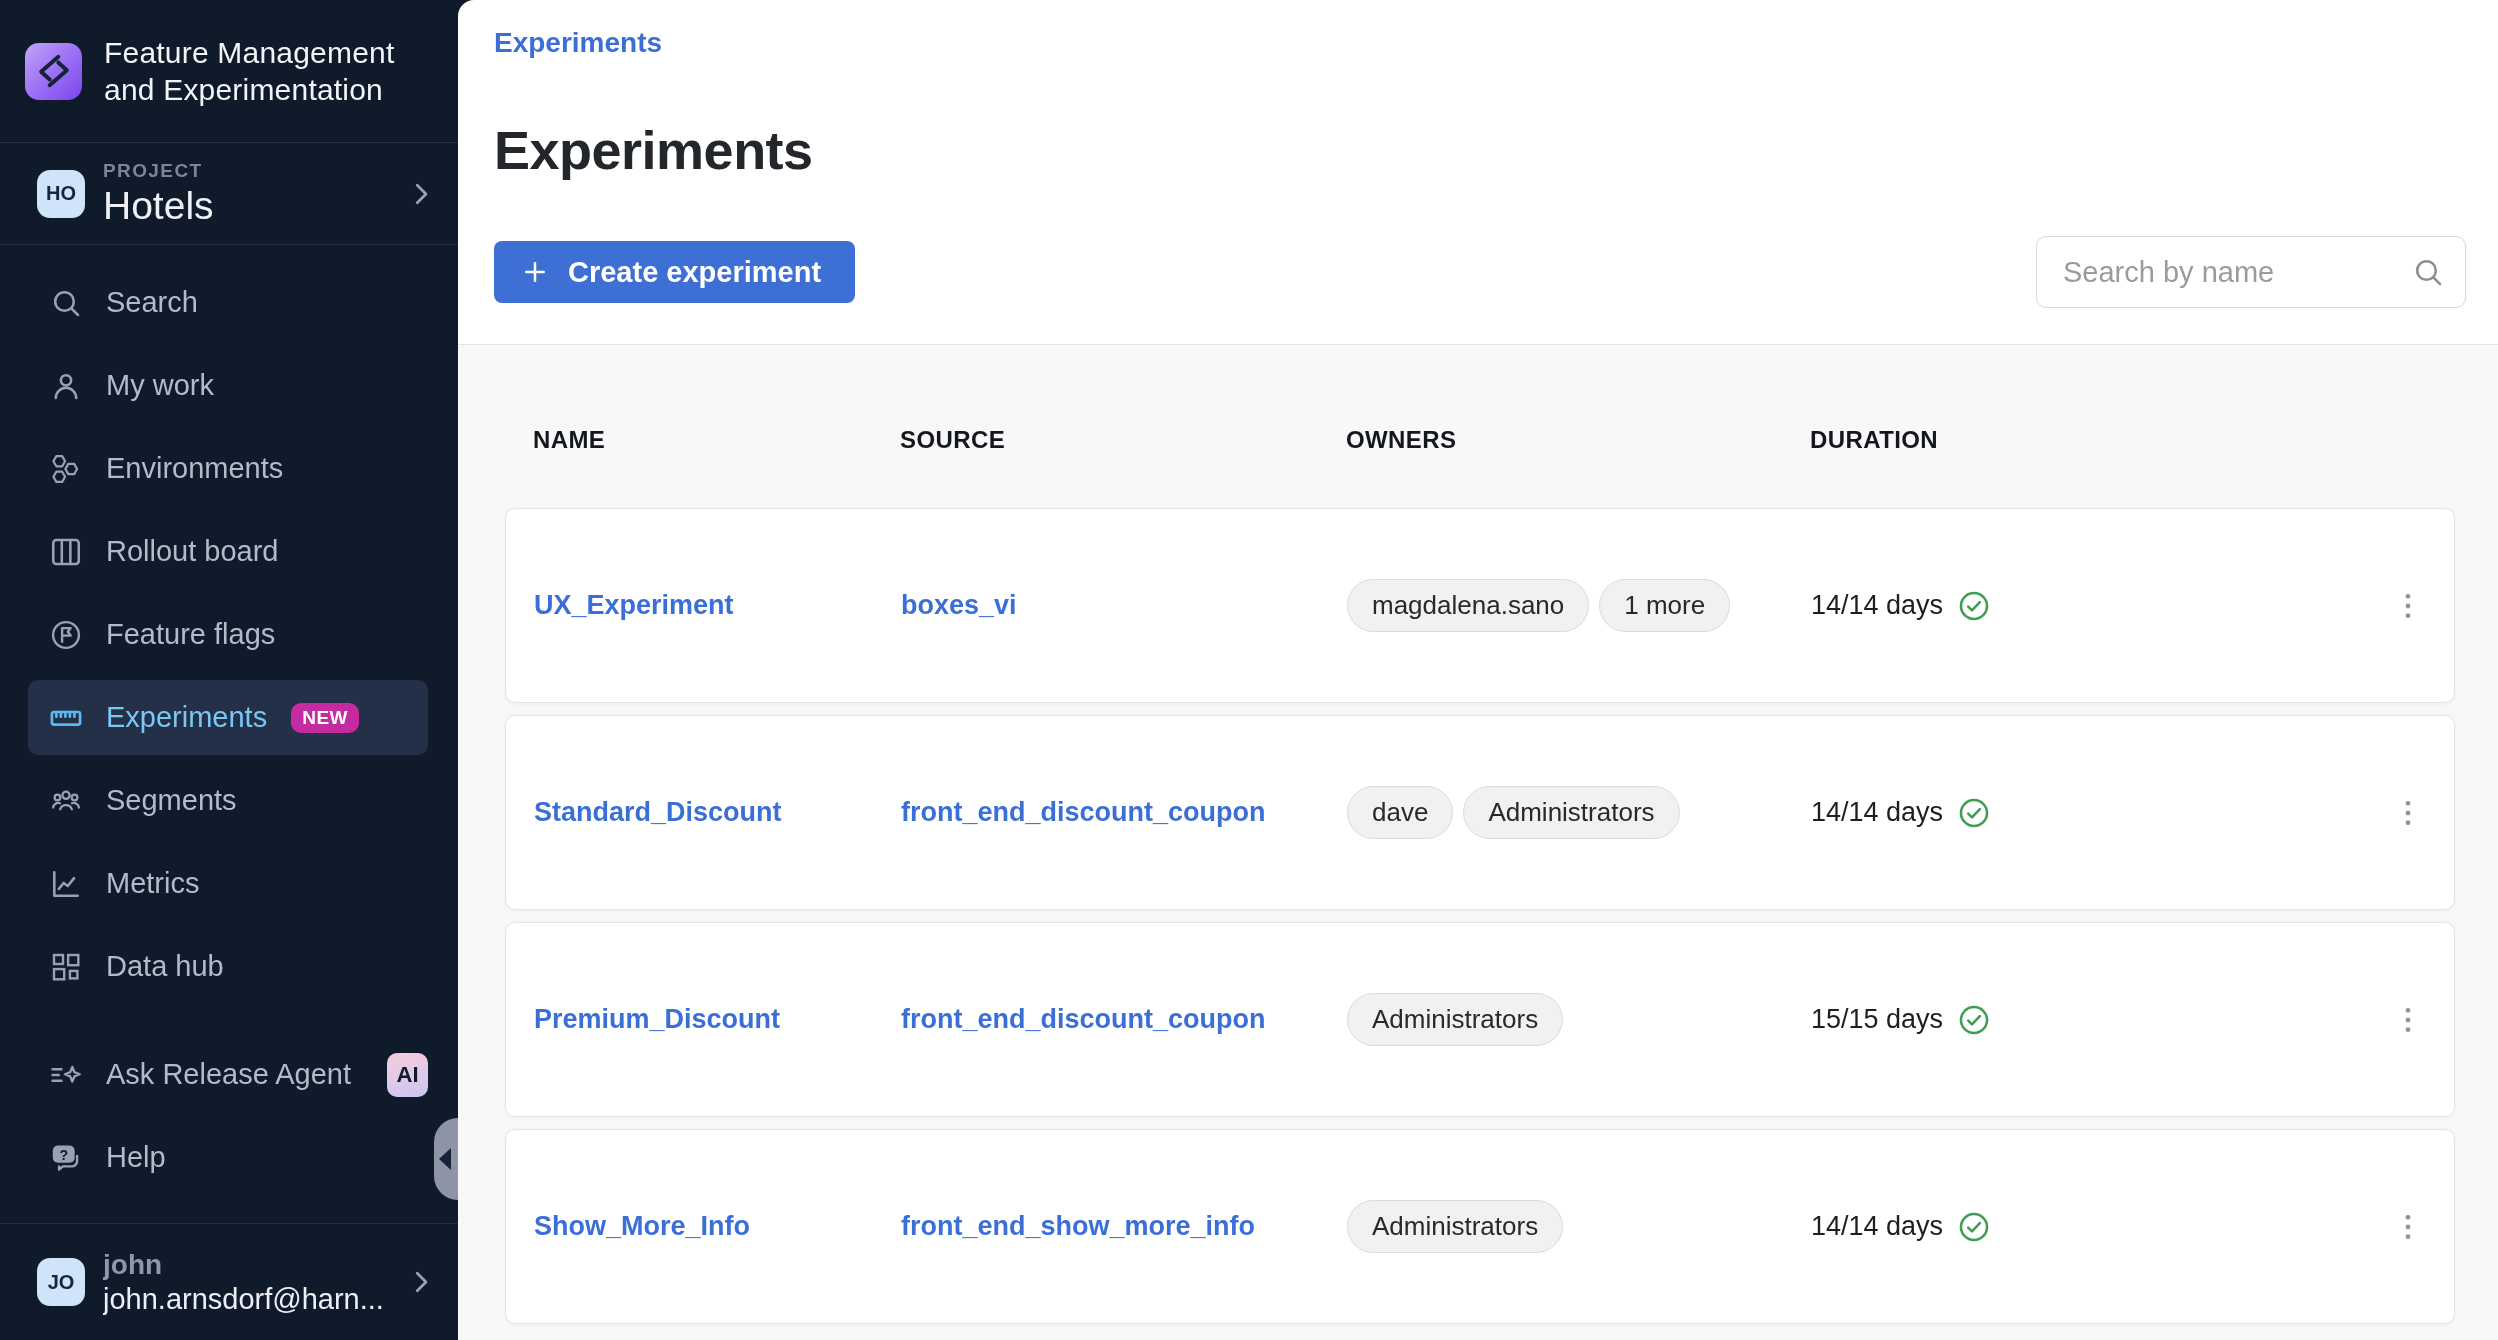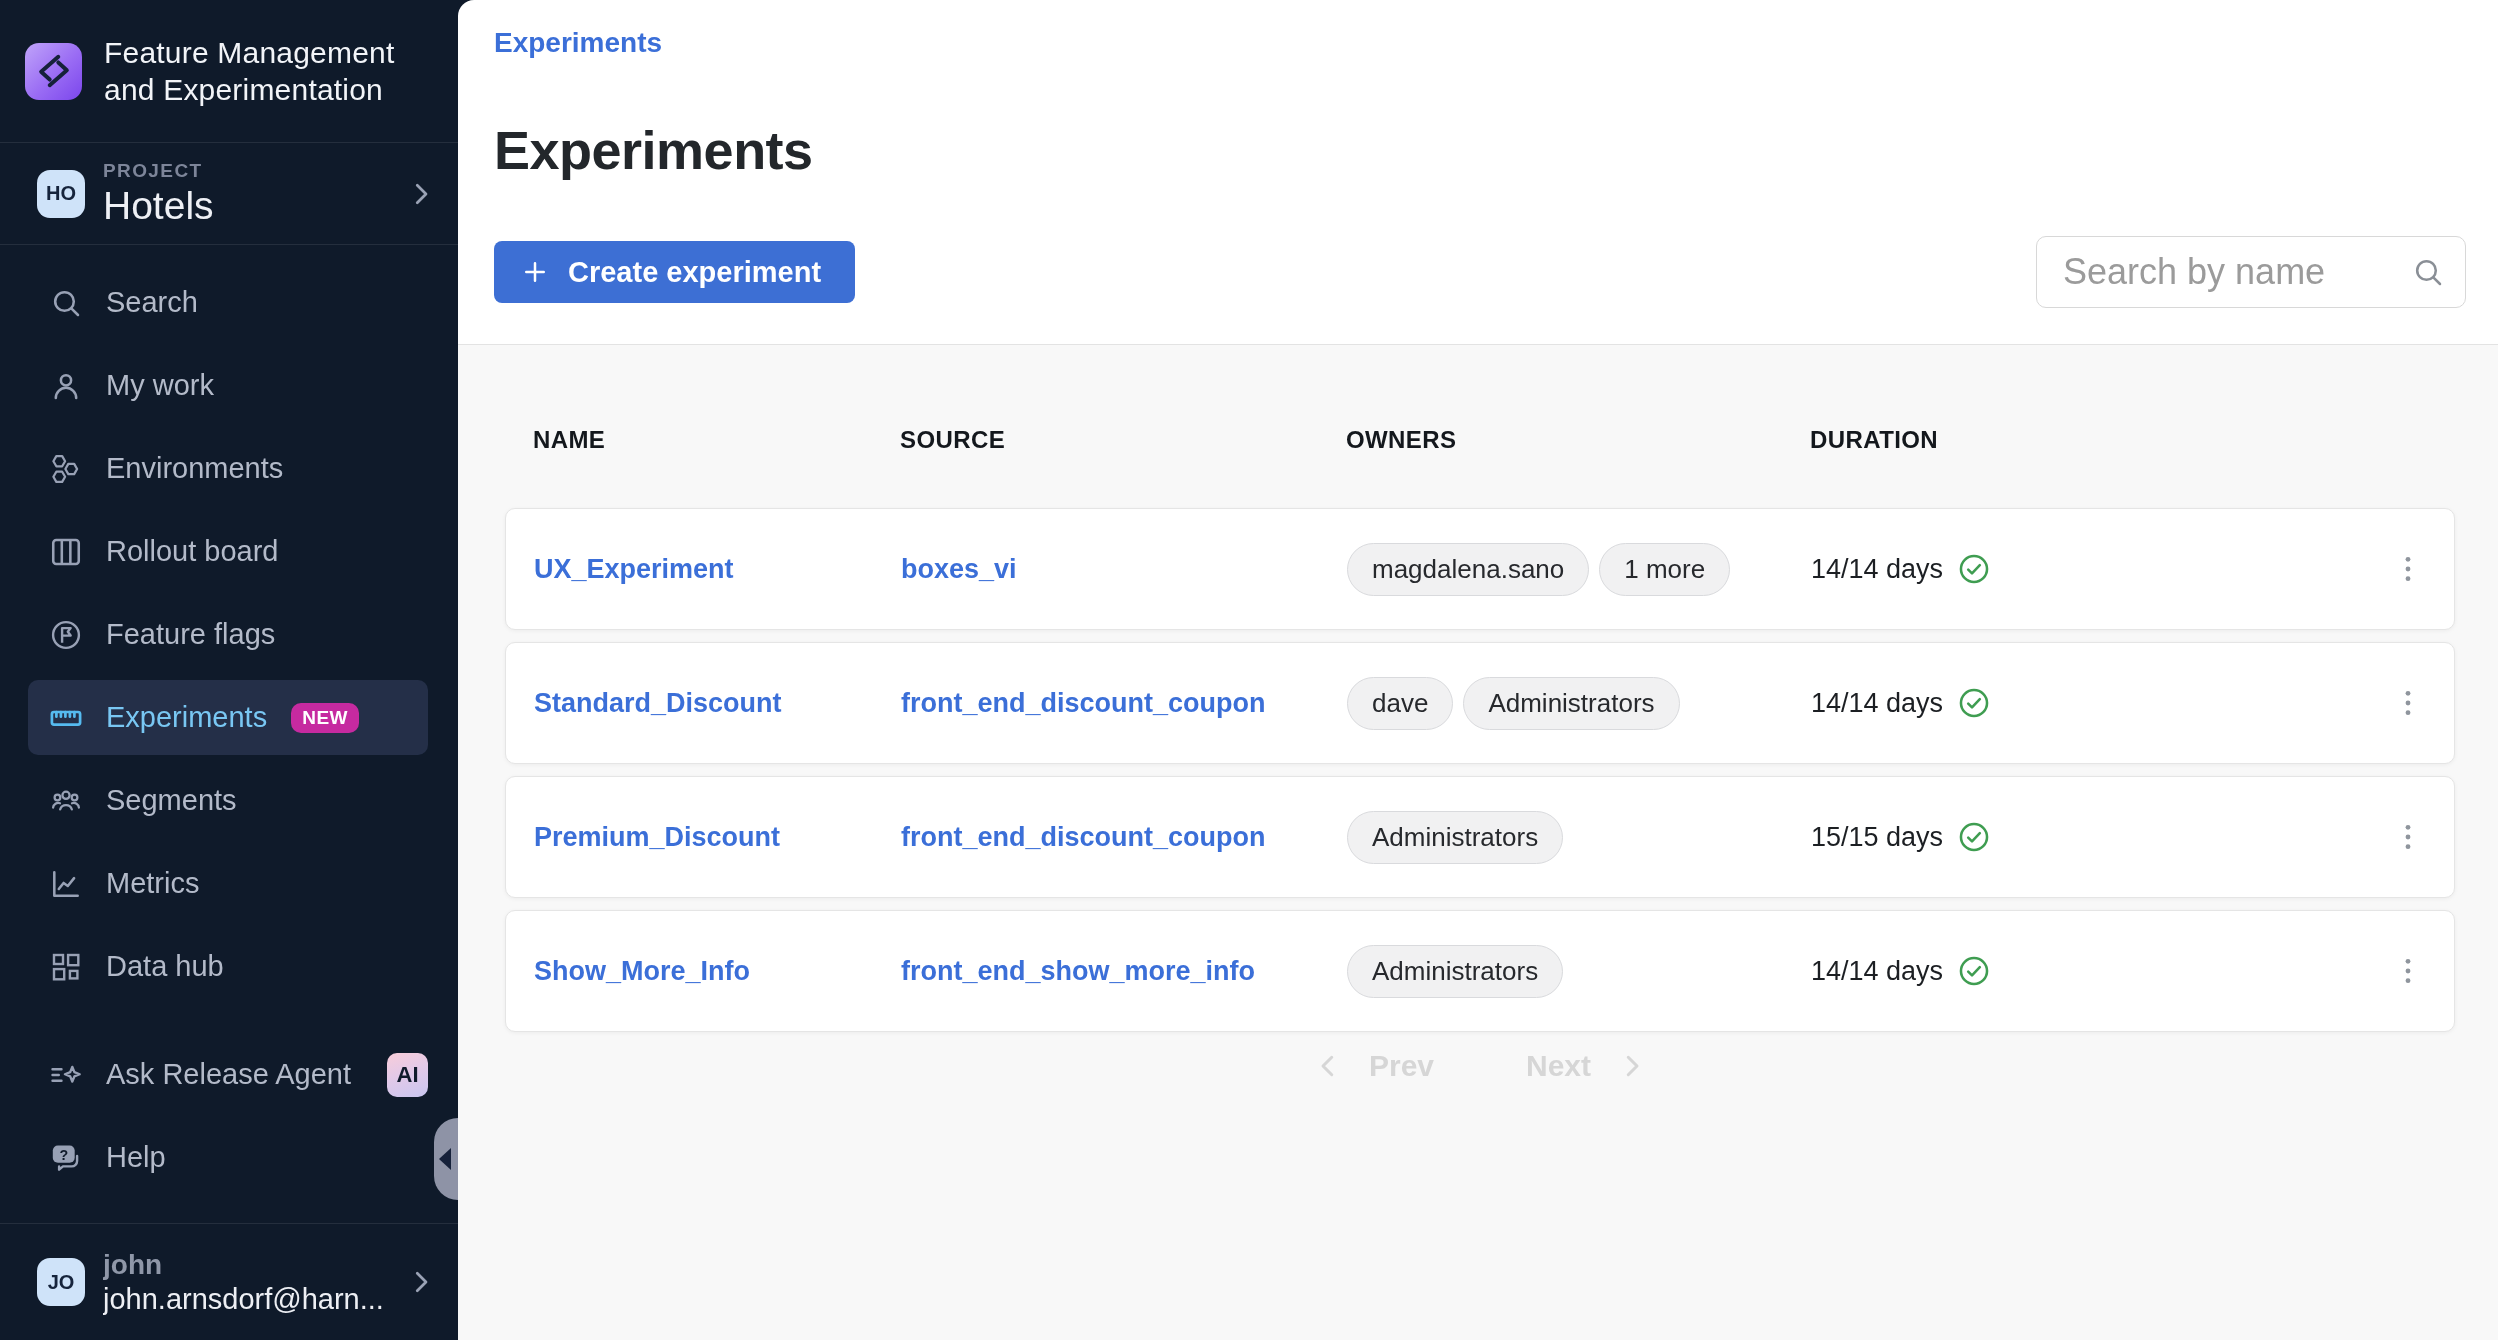--- a/index.html
+++ b/index.html
@@ -135,21 +135,21 @@
     color: #ffffff; font-size: 29px; font-weight: 600;
     font-family: inherit;
     display: flex; align-items: center; gap: 18px;
     cursor: pointer;
   }
   .search-wrap { position: relative; width: 430px; }
   .search-wrap input {
     width: 430px; height: 72px;
     border: 1.5px solid #d8d8d8; border-radius: 10px;
     padding: 0 70px 0 26px;
-    font-size: 36px; color: #333; font-family: inherit;
+    font-size: 29px; color: #333; font-family: inherit;
     outline: none; background: #fff;
   }
   .search-wrap input::placeholder { color: #9b9b9b; }
   .search-wrap .input-icon {
     position: absolute; right: 20px; top: 18px; color: #8a8f96;
     pointer-events: none;
   }
 
   .table-area {
     flex: 1; background: #f8f8f8;
@@ -164,21 +164,21 @@
     margin-top: 80px; margin-bottom: 53px;
     padding-left: 28px; height: 30px;
   }
   .col-head {
     color: #14181d; font-size: 24px; font-weight: 700; letter-spacing: 0.4px;
   }
   .card {
     background: #ffffff;
     border: 1px solid #e5e5e5; border-radius: 10px;
     box-shadow: 0 1px 4px rgba(0,0,0,0.05);
-    height: 122px; margin-bottom: 12px;
+    height: 195px; margin-bottom: 12px;
     padding-left: 28px;
   }
   .cell-link {
     color: #3b6fd8; font-size: 27px; font-weight: 600;
     text-decoration: none; cursor: pointer;
     justify-self: start;
   }
   .owners { display: flex; gap: 10px; align-items: center; }
   .pill {
     background: #f1f1f2; border: 1px solid #d9dadd; border-radius: 999px;

